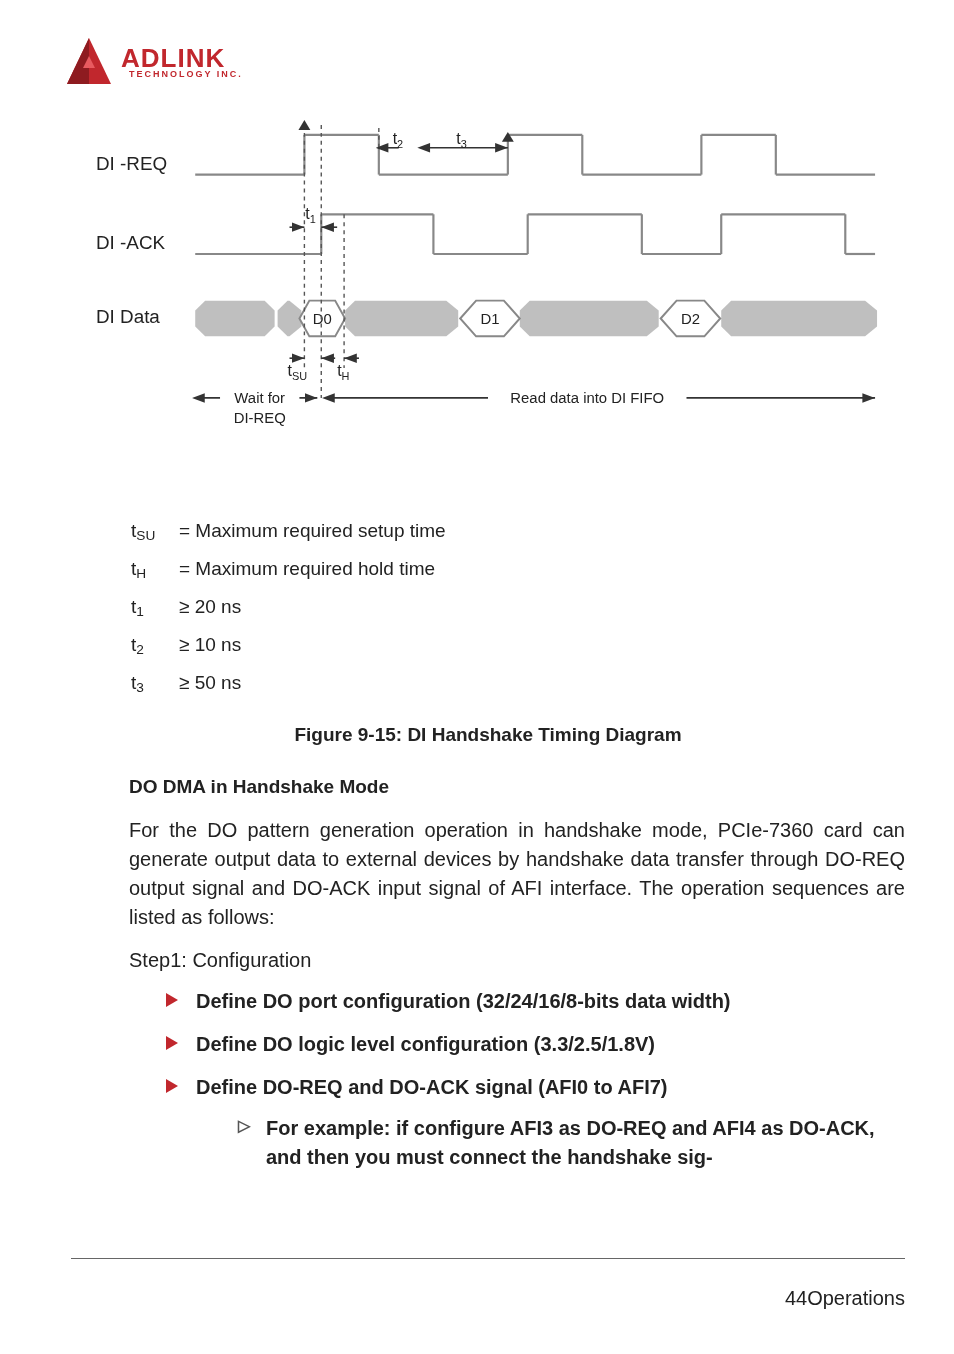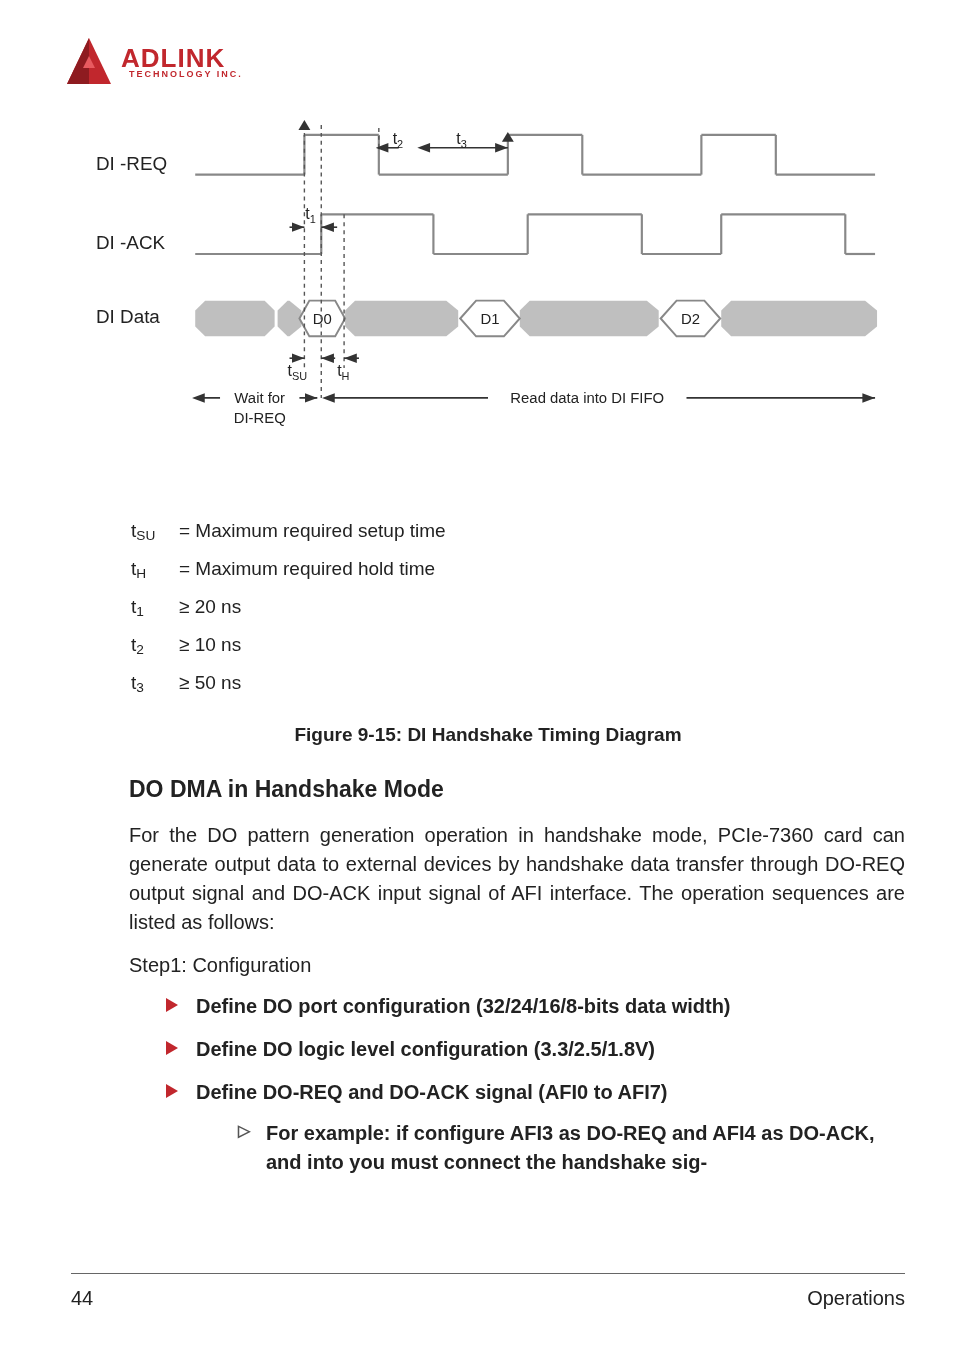--- a/index.html
+++ b/index.html
@@ -70,21 +70,21 @@
     top: 0.25em;
   }
   .figure-caption {
     text-align: center;
     font-weight: 700;
     font-size: 19px;
     margin: 22px 0 30px 0;
   }
   .section-heading {
     font-weight: 700;
-    font-size: 23px;
+    font-size: 19px;
     margin: 0 0 18px 58px;
   }
   .body-para {
     font-size: 20px;
     line-height: 1.45;
     text-align: justify;
     margin: 0 0 14px 58px;
   }
   .step-line {
     font-size: 20px;
@@ -132,23 +132,23 @@
     top: 0;
     color: #555;
     font-size: 16px;
   }
   .footer {
     position: absolute;
     left: 60px;
     right: 60px;
     bottom: 44px;
     border-top: 1px solid #666;
-    padding-top: 13px;
+    padding-top: 28px;
     display: flex;
-    justify-content: space-between;
+    justify-content: flex-end;
     font-size: 20px;
   }
   svg text { font-family: Arial, Helvetica, sans-serif; fill: #222; }
 </style>
 </head>
 <body>
 
 <div class="page">
 
   <div class="logo">
@@ -296,21 +296,21 @@
   <div class="body-para">For the DO pattern generation operation in handshake mode, PCIe-7360 card can generate output data to external devices by handshake data transfer through DO-REQ output signal and DO-ACK input signal of AFI interface. The operation sequences are listed as follows:</div>
 
   <div class="step-line">Step1: Configuration</div>
 
   <ul class="bullets">
     <li><span>Define DO port configuration (32/24/16/8-bits data width)</span></li>
     <li><span>Define DO logic level configuration (3.3/2.5/1.8V)</span></li>
     <li>
       <span>Define DO-REQ and DO-ACK signal (AFI0 to AFI7)</span>
       <ul class="sub-bullets">
-        <li><span>For example: if configure AFI3 as DO-REQ and AFI4 as DO-ACK, and into you must connect the handshake sig-</span></li>
+        <li><span>For example: if configure AFI3 as DO-REQ and AFI4 as DO-ACK, and then you must connect the handshake sig-</span></li>
       </ul>
     </li>
   </ul>
 
   <div class="footer">
     <span>44</span>
     <span>Operations</span>
   </div>
 
 </div>

